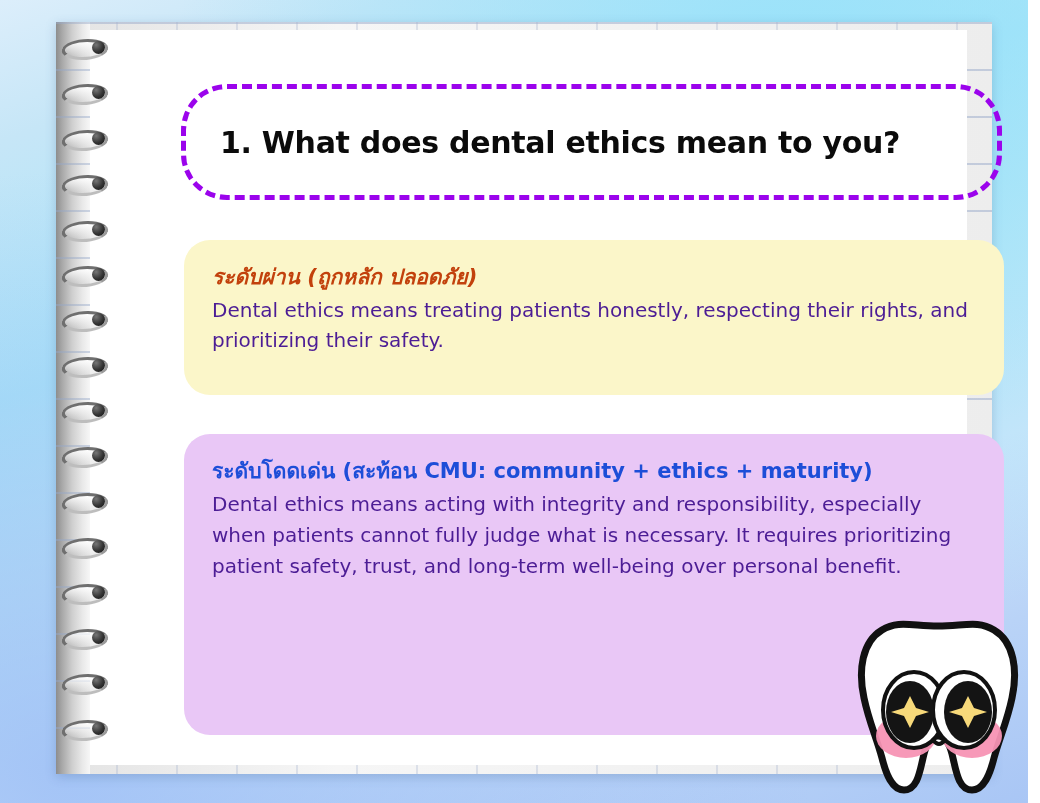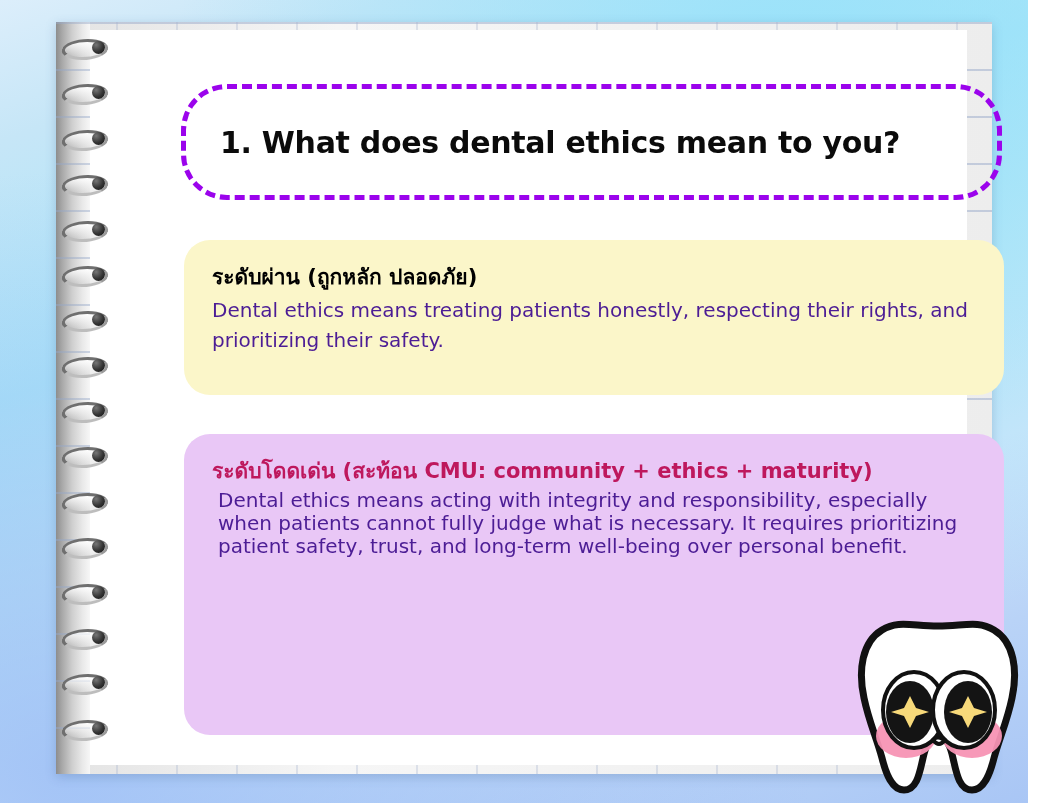--- a/index.html
+++ b/index.html
@@ -80,27 +80,27 @@
   .card{
     position:absolute;left:128px;width:820px;box-sizing:border-box;
     border-radius:26px;padding:24px 30px 20px 28px;
   }
   .card.yellow{top:218px;height:155px;background:#fbf6c9;}
   .card.purple{top:412px;height:301px;background:#e9c7f6;}
   .card-head{
     font-family:"DejaVu Sans","Liberation Sans",sans-serif;
     font-weight:bold;font-size:21px;line-height:27px;margin:0 0 4px 0;
   }
-  .card.yellow .card-head{color:#000000;}
-  .card.purple .card-head{color:#be185d;}
+  .card.yellow .card-head{color:#c2410c;font-style:italic;}
+  .card.purple .card-head{color:#1d4ed8;}
   .card-body{
     font-family:"DejaVu Sans","Liberation Sans",sans-serif;
     font-size:20px;line-height:30px;color:#4c1d95;margin:0;
   }
-  .card.purple .card-body{font-size:20px;line-height:23px;margin-left:6px;}
+  .card.purple .card-body{font-size:20px;line-height:31px;}
 
   
   .tooth{position:absolute;left:852px;top:618px;width:172px;height:178px;}
 </style>
 </head>
 <body>
 
 <div id="stage">
 
   <div class="notebook">

